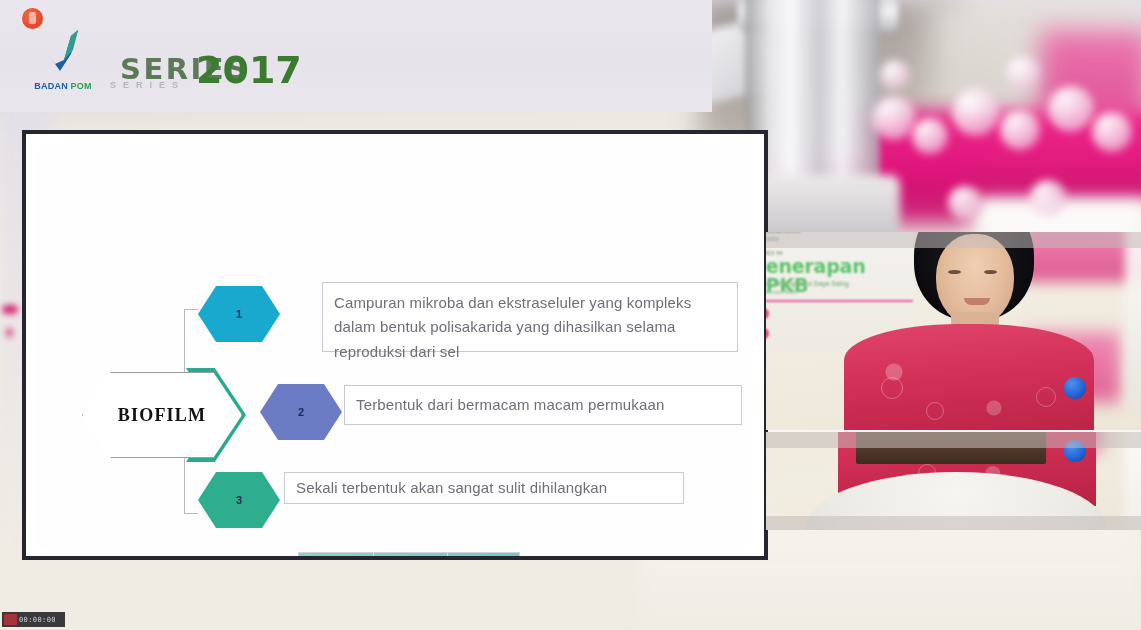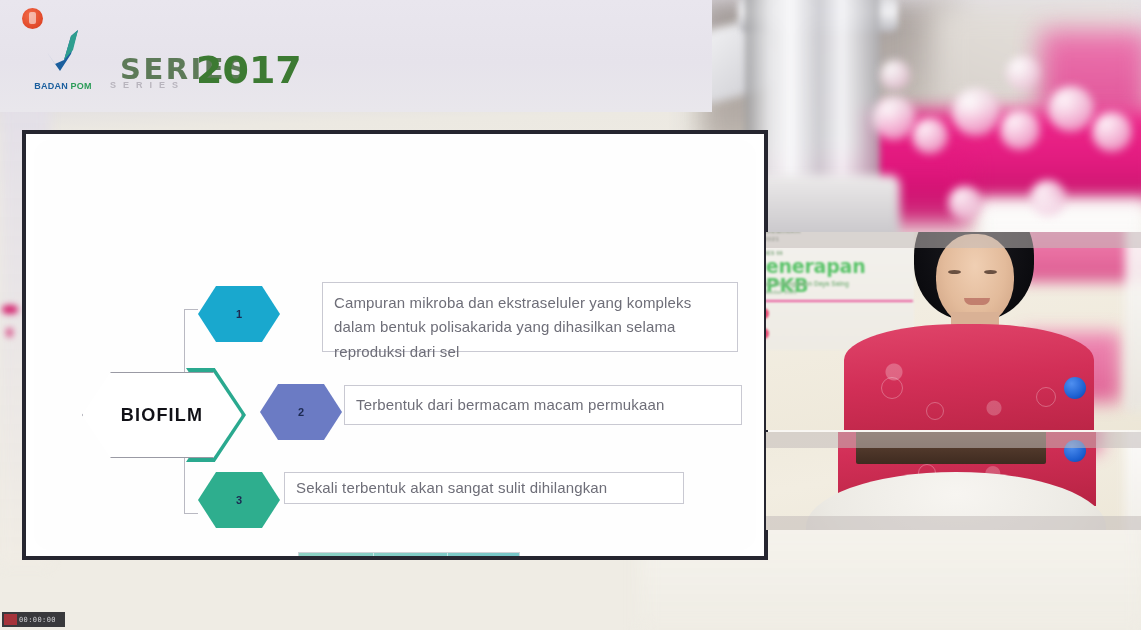--- a/index.html
+++ b/index.html
@@ -194,21 +194,21 @@
   }
   .biofilm-hex {
     position: absolute; left: 56px; top: 238px; width: 160px; height: 86px;
     background: #ffffff;
     border: 1.5px solid #9a9aa4;
     clip-path: polygon(18% 0%, 82% 0%, 100% 50%, 82% 100%, 18% 100%, 0% 50%);
     display: flex; align-items: center; justify-content: center;
   }
   .biofilm-label {
     font-size: 18px; font-weight: 800; letter-spacing: 1.2px; color: #111117;
-    font-family: Liberation Sans, sans-serif;
+    font-family: Liberation Serif, serif;
   }
 
   
   .bracket {
     position: absolute; left: 158px; top: 175px;
     width: 14px; height: 205px;
     border-left: 1.5px solid #b9b9c2;
     border-top: 1.5px solid #b9b9c2;
     border-bottom: 1.5px solid #b9b9c2;
   }

